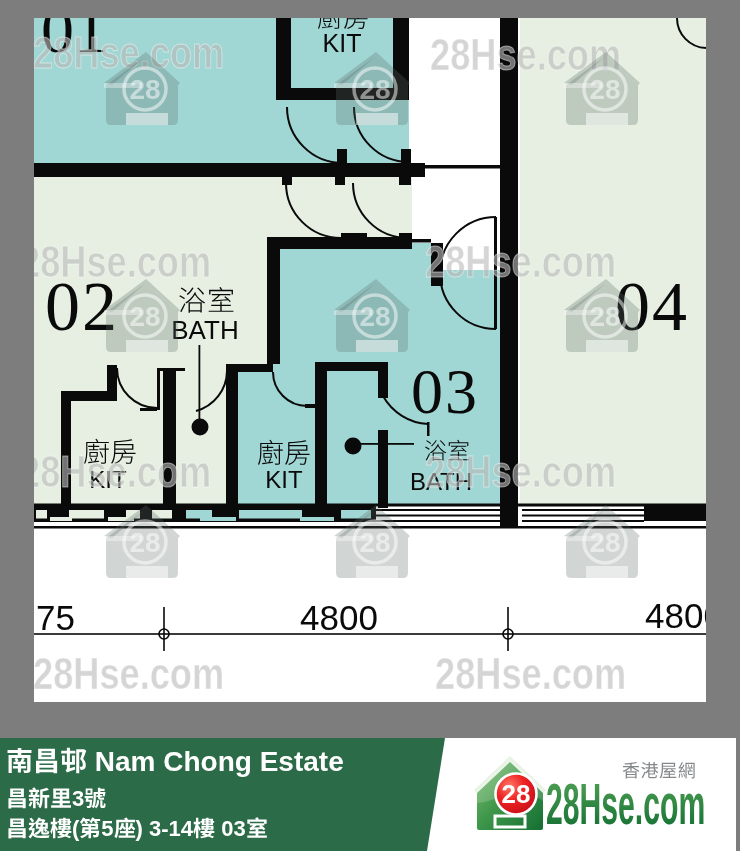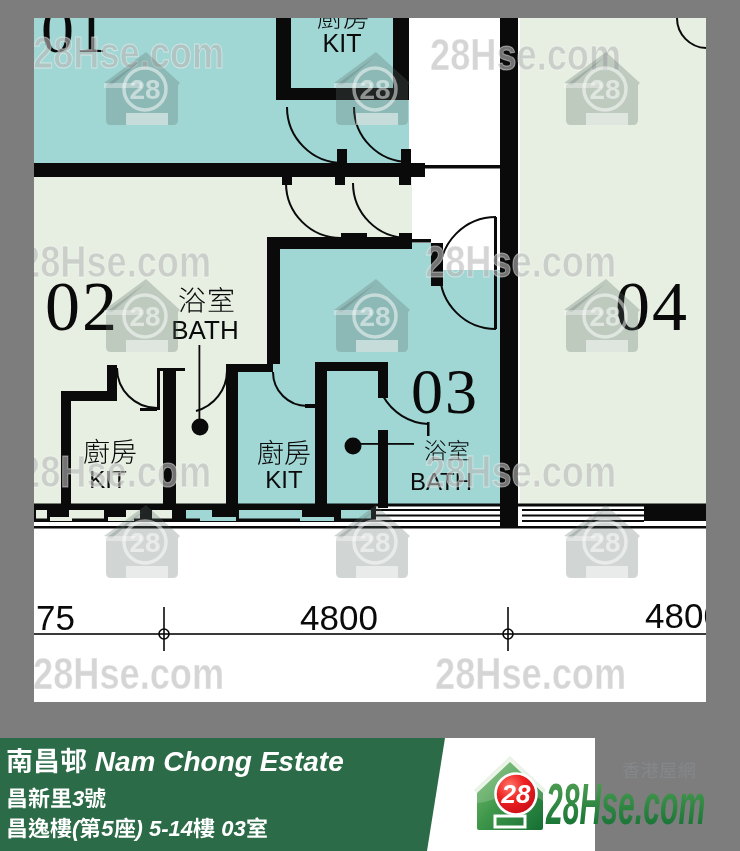--- a/index.html
+++ b/index.html
@@ -1,16 +1,16 @@
 <!DOCTYPE html>
 <html><head><meta charset="utf-8"><title>floorplan</title>
 <style>
 html,body{margin:0;padding:0;background:#7d7d7d;}
 #wrap{position:relative;width:740px;height:851px;overflow:hidden;font-family:"Liberation Sans", sans-serif;text-align:center;}
-#footer{position:absolute;left:0;top:738px;width:595px;height:113px;background:#ffffff;font-style:italic;}
+#footer{position:absolute;left:0;top:738px;width:736px;height:113px;background:#ffffff;}
 #greenbg{position:absolute;left:0;top:0;width:460px;height:113px;background:#2b6b47;clip-path:polygon(0 0,445px 0,427px 113px,0 113px);}
 .fl{position:absolute;color:#fff;font-weight:bold;white-space:nowrap;}
 </style></head>
 <body>
 <div id="wrap">
 <svg width="740" height="851" viewBox="0 0 740 851" style="position:absolute;left:0;top:0">
       <defs>
         <path id="gr5c4b" d="M216 726H810V627H216ZM141 789V510C141 347 132 120 34 -42C53 -49 87 -67 101 -80C202 88 216 337 216 510V564H885V789ZM283 244C304 252 335 256 528 269V181H268V119H528V10H192V-51H947V10H601V119H870V181H601V274L786 285C812 262 834 239 850 220L909 260C865 310 777 382 705 431H917V493H222V431H414C373 389 332 354 316 343C295 326 277 316 260 313C268 294 279 260 283 244ZM649 398C673 381 698 361 723 341L389 323C431 355 472 392 509 431H702Z"></path>
         <path id="gr6e2f" d="M86 777C147 747 221 699 256 663L300 725C264 760 189 804 129 831ZM35 507C97 480 171 435 207 402L250 463C213 496 138 539 77 563ZM493 305H729V201H493ZM713 839V720H518V839H445V720H310V652H445V536H268V467H448C406 388 340 311 273 265L225 301C176 188 109 56 62 -21L128 -67C175 19 230 132 273 231C285 219 297 205 304 194C345 222 386 262 423 307V37C423 -49 454 -70 561 -70C584 -70 760 -70 785 -70C877 -70 899 -38 909 82C889 87 860 97 844 109C839 12 830 -4 780 -4C743 -4 593 -4 565 -4C503 -4 493 3 493 38V141H797V328C836 277 881 233 928 204C939 223 963 249 980 263C904 303 831 383 787 467H965V536H787V652H937V720H787V839ZM493 365H466C488 398 507 432 523 467H713C729 432 748 398 770 365ZM518 652H713V536H518Z"></path>
         <path id="gr7db2" d="M552 682C575 637 596 576 603 537L653 555C645 593 623 653 598 697ZM190 189C201 121 212 33 214 -26L271 -12C267 46 256 133 243 201ZM84 197C75 116 61 26 38 -35C53 -40 80 -50 93 -57C114 6 132 100 143 186ZM298 210C320 148 345 67 355 14L407 33C396 85 372 164 348 226ZM624 452C638 425 655 390 664 364H528V304H564V206C564 140 580 115 646 115C660 115 755 115 776 115C800 115 827 116 840 120C838 135 836 159 834 176C819 172 791 171 774 171C756 171 669 171 651 171C630 171 626 179 626 205V304H834V364H686L722 379C713 402 694 440 677 469H846V529H761C778 573 796 630 812 679L756 695C747 647 725 576 709 529H516V469H671ZM423 792V-81H492V726H869V4C869 -9 865 -13 852 -14C839 -14 798 -15 755 -13C764 -32 773 -62 776 -80C837 -80 878 -79 904 -68C929 -56 937 -36 937 4V792ZM68 240C86 250 117 257 341 292L354 244L410 266C398 314 369 395 341 457L289 439C301 411 313 379 324 347L152 323C231 419 310 538 372 656L314 692C292 644 266 596 239 552L134 543C189 619 243 717 286 812L222 839C183 730 115 615 93 586C73 555 56 535 40 531C48 513 58 480 62 466C75 472 96 477 201 490C165 434 134 391 118 373C88 336 67 310 47 305C54 287 65 254 68 240Z"></path>
@@ -280,21 +280,21 @@
 <div class="fl" style="left:6px;top:78px;font-size:22px;"><svg width="22" height="22" viewBox="0 0 1000 1000" style="vertical-align:-0.12em">
           <use href="#gb660c" transform="translate(0,880) scale(1,-1)" fill="#ffffff"></use>
         </svg><svg width="22" height="22" viewBox="0 0 1000 1000" style="vertical-align:-0.12em">
           <use href="#gb9038" transform="translate(0,880) scale(1,-1)" fill="#ffffff"></use>
         </svg><svg width="22" height="22" viewBox="0 0 1000 1000" style="vertical-align:-0.12em">
           <use href="#gb6a13" transform="translate(0,880) scale(1,-1)" fill="#ffffff"></use>
         </svg><span>(</span><svg width="22" height="22" viewBox="0 0 1000 1000" style="vertical-align:-0.12em">
           <use href="#gb7b2c" transform="translate(0,880) scale(1,-1)" fill="#ffffff"></use>
         </svg><span>5</span><svg width="22" height="22" viewBox="0 0 1000 1000" style="vertical-align:-0.12em">
           <use href="#gb5ea7" transform="translate(0,880) scale(1,-1)" fill="#ffffff"></use>
-        </svg><span>) 5-14</span><svg width="22" height="22" viewBox="0 0 1000 1000" style="vertical-align:-0.12em">
+        </svg><span>) 3-14</span><svg width="22" height="22" viewBox="0 0 1000 1000" style="vertical-align:-0.12em">
           <use href="#gb6a13" transform="translate(0,880) scale(1,-1)" fill="#ffffff"></use>
         </svg><span> 03</span><svg width="22" height="22" viewBox="0 0 1000 1000" style="vertical-align:-0.12em">
           <use href="#gb5ba4" transform="translate(0,880) scale(1,-1)" fill="#ffffff"></use>
         </svg></div>
 
 <svg width="280" height="108" viewBox="0 0 280 108" style="position:absolute;left:462px;top:0px">
 <defs>
 <linearGradient id="hg" x1="0" y1="0" x2="1" y2="1">
  <stop offset="0" stop-color="#7cc06f"></stop>
             <stop offset="0.5" stop-color="#3c9549"></stop>

